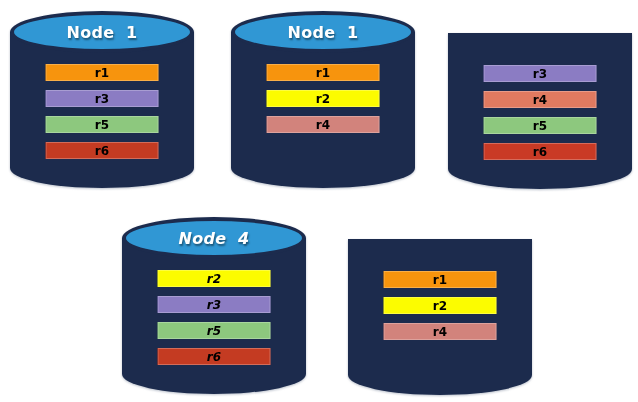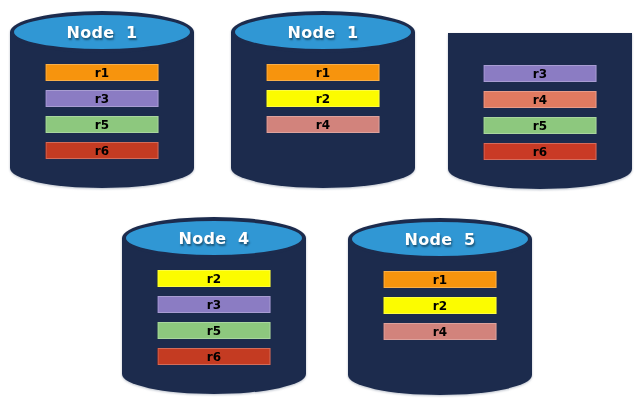--- a/index.html
+++ b/index.html
@@ -123,21 +123,21 @@
       <span class="bar-label">r4</span>
     </div>
         <div class="bar" style="background: rgb(141, 200, 126);">
       <span class="bar-label">r5</span>
     </div>
         <div class="bar" style="background: rgb(201, 58, 37);">
       <span class="bar-label">r6</span>
     </div>
       </div>
     </div>
-    <div class="cylinder" style="left: 122px; top: 217px;">
+    <div class="cylinder" style="left: 122px; top: 217px; font-style: italic;">
       <div class="cyl-body"></div>
       <div class="cyl-top">
         <span class="node-label">Node  4</span>
       </div>
       <div class="bars">
         <div class="bar" style="background: rgb(252, 252, 0);">
       <span class="bar-label">r2</span>
     </div>
         <div class="bar" style="background: rgb(139, 124, 195);">
       <span class="bar-label">r3</span>
@@ -145,23 +145,20 @@
         <div class="bar" style="background: rgb(141, 200, 126);">
       <span class="bar-label">r5</span>
     </div>
         <div class="bar" style="background: rgb(196, 59, 34);">
       <span class="bar-label">r6</span>
     </div>
       </div>
     </div>
     <div class="cylinder" style="left: 348px; top: 218px;">
       <div class="cyl-body"></div>
-      <div class="cyl-top">
-        <span class="node-label">Node  5</span>
-      </div>
       <div class="bars">
         <div class="bar" style="background: rgb(247, 148, 13);">
       <span class="bar-label">r1</span>
     </div>
         <div class="bar" style="background: rgb(252, 252, 0);">
       <span class="bar-label">r2</span>
     </div>
         <div class="bar" style="background: rgb(210, 131, 124);">
       <span class="bar-label">r4</span>
     </div>

